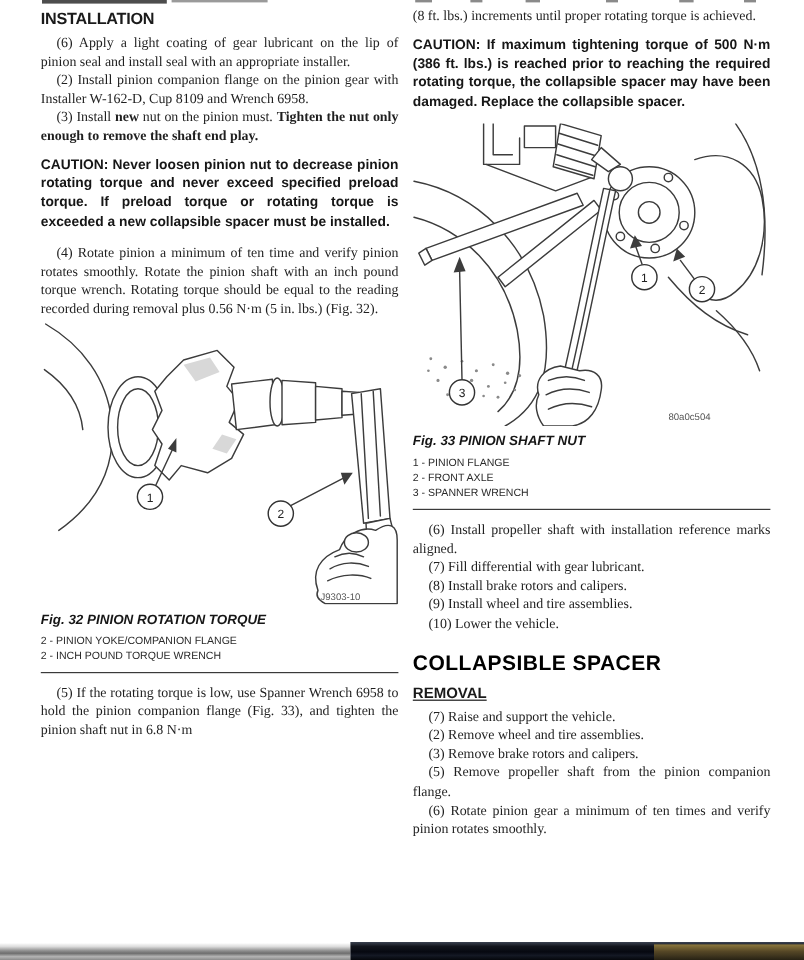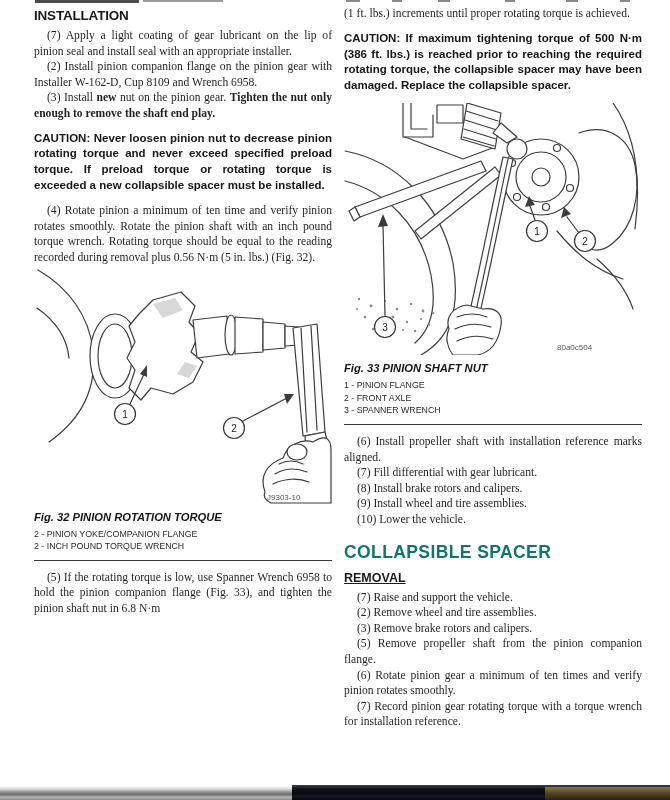--- a/index.html
+++ b/index.html
@@ -2,21 +2,21 @@
 <html><head>
 <meta charset="utf-8">
 <style>
   html,body{margin:0;padding:0;background:#ffffff;width:670px;height:800px;overflow:hidden;}
   .page{position:relative;width:670px;height:800px;background:#ffffff;color:#1f1f1f;}
   .col{position:absolute;top:6px;width:298px;}
   .col-left{left:34px;}
   .col-right{left:344px;}
 
   .h-sub{font-family:"Liberation Sans",sans-serif;font-weight:bold;font-size:13.5px;letter-spacing:-0.2px;margin:2px 0 5px 0;color:#1a1a1a;}
-  .h-main{font-family:"Liberation Sans",sans-serif;font-weight:bold;font-size:17.5px;letter-spacing:0.4px;margin:14px 0 8px 0;color:#0f766e;}
+  .h-main{font-family:"Liberation Sans",sans-serif;font-weight:bold;font-size:17.5px;letter-spacing:0.4px;margin:14px 0 8px 0;color:#000000;}
   .h-removal{font-family:"Liberation Sans",sans-serif;font-weight:bold;font-size:12.5px;margin:0 0 5px 0;color:#1a1a1a;text-decoration:underline;}
 
   .body-p{font-family:"Liberation Serif",serif;font-size:11.6px;line-height:15.6px;text-align:justify;margin:0;}
   .step{text-indent:13px;}
   .caution{font-family:"Liberation Sans",sans-serif;font-weight:bold;font-size:11.5px;line-height:15.9px;text-align:justify;margin:9px 0 9px 0;color:#161616;}
   .b{font-weight:bold;}
 
   .fig-caption{font-family:"Liberation Sans",sans-serif;font-weight:bold;font-style:italic;font-size:11.2px;text-align:left;margin:7px 0 5px 0;color:#161616;}
   .legend{font-family:"Liberation Sans",sans-serif;font-size:8.8px;line-height:12.6px;color:#2a2a2a;}
   .rule{border:none;border-top:1px solid #3a3a3a;margin:7px 0 9px 0;height:0;}
@@ -50,23 +50,23 @@
   <div class="remnant" style="left:143px;width:80px;background:#9a9a9a;height:2px;"></div>
   <div class="remnant" style="left:346px;width:14px;height:2px;background:#8a8a8a;"></div>
   <div class="remnant" style="left:392px;width:10px;height:2px;background:#8a8a8a;"></div>
   <div class="remnant" style="left:438px;width:12px;height:2px;background:#8a8a8a;"></div>
   <div class="remnant" style="left:505px;width:10px;height:2px;background:#8a8a8a;"></div>
   <div class="remnant" style="left:566px;width:12px;height:2px;background:#8a8a8a;"></div>
   <div class="remnant" style="left:620px;width:10px;height:2px;background:#8a8a8a;"></div>
 
   <div class="col col-left">
     <div class="h-sub">INSTALLATION</div>
-    <p class="body-p step">(7) Apply a light coating of gear lubricant on the lip of pinion seal and install seal with an appropriate installer.</p>
+    <p class="body-p step">(6) Apply a light coating of gear lubricant on the lip of pinion seal and install seal with an appropriate installer.</p>
     <p class="body-p step">(2) Install pinion companion flange on the pinion gear with Installer W-162-D, Cup 8109 and Wrench 6958.</p>
-    <p class="body-p step"><span>(3) Install </span><span class="b">new</span><span> nut on the pinion gear. </span><span class="b">Tighten the nut only enough to remove the shaft end play.</span></p>
+    <p class="body-p step"><span>(3) Install </span><span class="b">new</span><span> nut on the pinion must. </span><span class="b">Tighten the nut only enough to remove the shaft end play.</span></p>
     <p class="caution">CAUTION: Never loosen pinion nut to decrease pinion rotating torque and never exceed specified preload torque. If preload torque or rotating torque is exceeded a new collapsible spacer must be installed.</p>
     <p class="body-p step">(4) Rotate pinion a minimum of ten time and verify pinion rotates smoothly. Rotate the pinion shaft with an inch pound torque wrench. Rotating torque should be equal to the reading recorded during removal plus 0.56 N·m (5 in. lbs.) (Fig. 32).</p>
 
     <div class="figure">
       <svg width="298" height="238" viewBox="0 0 296 238">
 
         <path class="ln" d="M3,4 C34,22 54,50 58,84 C62,122 48,152 14,176"></path>
         <path class="ln" d="M2,42 C22,56 32,72 34,92"></path>
 
         <ellipse class="lnw" cx="80" cy="90" rx="25" ry="42" fill="#ececec"></ellipse>
@@ -108,21 +108,21 @@
     </div>
 
     <div class="fig-caption">Fig. 32 PINION ROTATION TORQUE</div>
     <div class="legend">2 - PINION YOKE/COMPANION FLANGE</div>
     <div class="legend">2 - INCH POUND TORQUE WRENCH</div>
     <hr class="rule">
     <p class="body-p step">(5) If the rotating torque is low, use Spanner Wrench 6958 to hold the pinion companion flange (Fig. 33), and tighten the pinion shaft nut in 6.8 N·m</p>
   </div>
 
   <div class="col col-right">
-    <p class="body-p">(1 ft. lbs.) increments until proper rotating torque is achieved.</p>
+    <p class="body-p">(8 ft. lbs.) increments until proper rotating torque is achieved.</p>
     <p class="caution">CAUTION: If maximum tightening torque of 500 N·m (386 ft. lbs.) is reached prior to reaching the required rotating torque, the collapsible spacer may have been damaged. Replace the collapsible spacer.</p>
 
     <div class="figure">
       <svg width="298" height="252" viewBox="0 0 296 252">
 
         <path class="ln" d="M0,48 C52,58 96,100 108,160 C116,208 104,236 76,252"></path>
         <path class="ln" d="M0,78 C40,88 76,122 86,172 C92,204 86,226 70,240"></path>
 
         <g fill="#8a8a8a" stroke="none">
           <circle cx="14" cy="196" r="1.2"></circle>
@@ -218,19 +218,18 @@
     <p class="body-p step">(10) Lower the vehicle.</p>
 
     <div class="h-main">COLLAPSIBLE SPACER</div>
     <div class="h-removal">REMOVAL</div>
 
     <p class="body-p step">(7) Raise and support the vehicle.</p>
     <p class="body-p step">(2) Remove wheel and tire assemblies.</p>
     <p class="body-p step">(3) Remove brake rotors and calipers.</p>
     <p class="body-p step">(5) Remove propeller shaft from the pinion companion flange.</p>
     <p class="body-p step">(6) Rotate pinion gear a minimum of ten times and verify pinion rotates smoothly.</p>
-    <p class="body-p step">(7) Record pinion gear rotating torque with a torque wrench for installation reference.</p>
   </div>
 
   <div class="bar-gray"></div>
   <div class="bar-dark"></div>
   <div class="bar-brown"></div>
 </div>
 
 </body></html>

